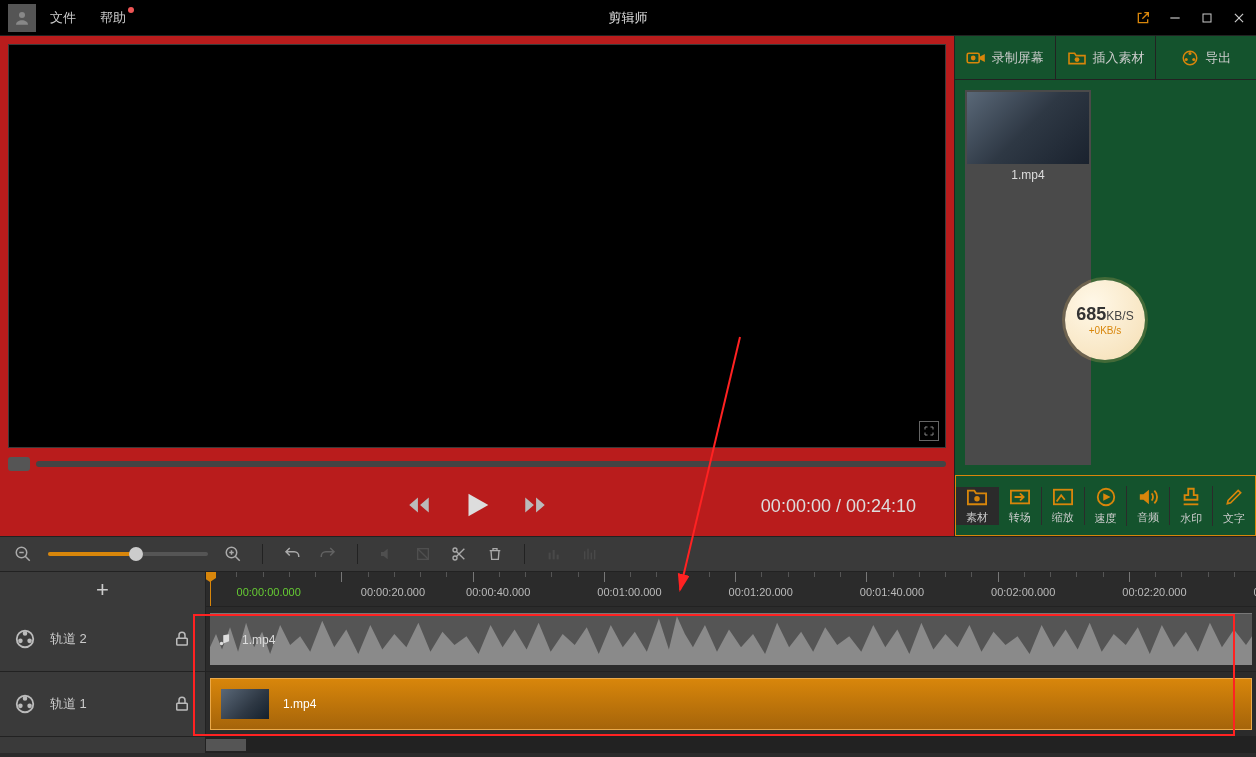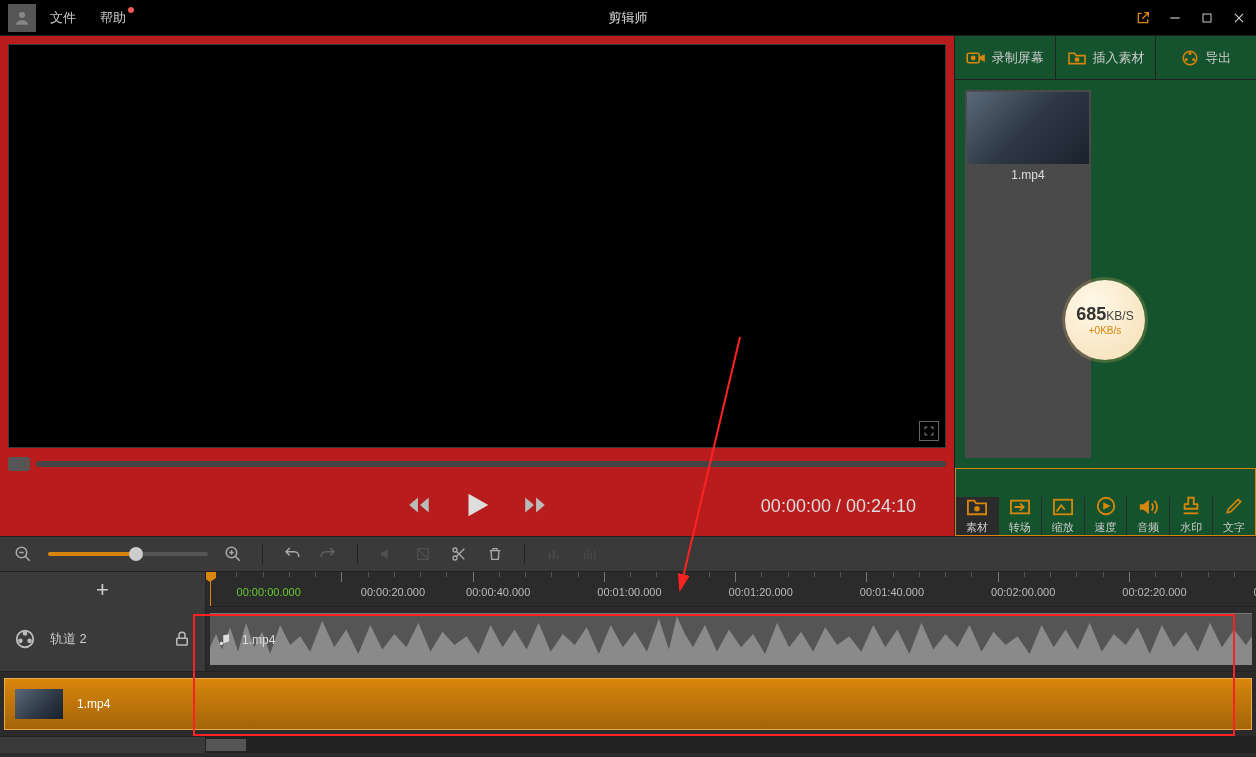--- a/index.html
+++ b/index.html
@@ -107,23 +107,23 @@
   width:80px; height:80px; border-radius:50%;
   background: radial-gradient(circle at 35% 30%, #fff8e8, #f5deb3);
   display:flex; flex-direction:column; align-items:center; justify-content:center;
   box-shadow: 0 0 0 3px rgba(255,200,100,.2);
   color:#444; font-size:12px;
 }
 .speed-bubble .big { font-size:18px; font-weight:bold; color:#333; }
 .speed-bubble .sub { font-size:10px; color:#d8860b; }
 
 .tool-tabs {
-  height: 68px;
+  height: 61px;
   border:1px solid #d8860b;
-  display:flex; align-items:flex-end;
+  display:flex; align-items:center;
 }
 .tool-tab {
   flex:1; display:flex; flex-direction:column; align-items:center; justify-content:center;
   gap:3px; cursor:pointer; font-size:11px;
   border-right:1px solid #2b2b2b;
 }
 .tool-tab:last-child{border-right:none;}
 .tool-tab.active { background:#2b2b2b; }
 .tool-tab svg { color:#d8860b; }
 
@@ -536,20 +536,33 @@
             <svg width="14" height="16" viewBox="0 0 24 24" fill="#ddd">
                 <path d="M9 18a3 3 0 11-6 0 3 3 0 016 0zM9 18V4l10-2v12"></path>
               </svg>
             <span>1.mp4</span>
           </div>
         </div>
       </div>
     </div>
 
     <div class="track-row">
+      <div class="track-head">
+        <svg width="22" height="22" viewBox="0 0 24 24" fill="none" stroke="#bbb" stroke-width="2">
+            <circle cx="12" cy="12" r="9"></circle>
+            <circle cx="12" cy="6" r="1.5" fill="#bbb"></circle>
+            <circle cx="7" cy="14" r="1.5" fill="#bbb"></circle>
+            <circle cx="17" cy="14" r="1.5" fill="#bbb"></circle>
+          </svg>
+        <span>轨道 1</span>
+        <svg style="margin-left:auto" width="18" height="18" viewBox="0 0 24 24" fill="none" stroke="#bbb" stroke-width="2">
+            <rect x="5" y="11" width="14" height="9" rx="1"></rect>
+            <path d="M8 11V7a4 4 0 018 0v4"></path>
+          </svg>
+      </div>
       <div class="track-body">
         <div class="video-clip">
           <div class="vlabel">
             <div class="clip-thumb"></div>
             <span>1.mp4</span>
           </div>
         </div>
       </div>
     </div>
   </div>

